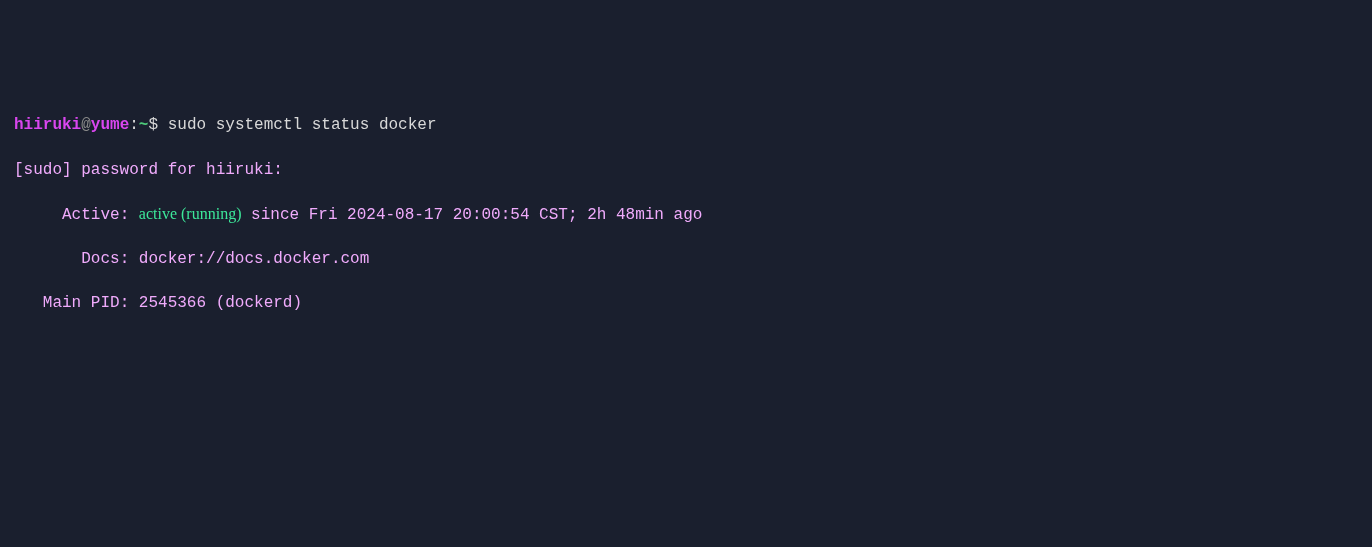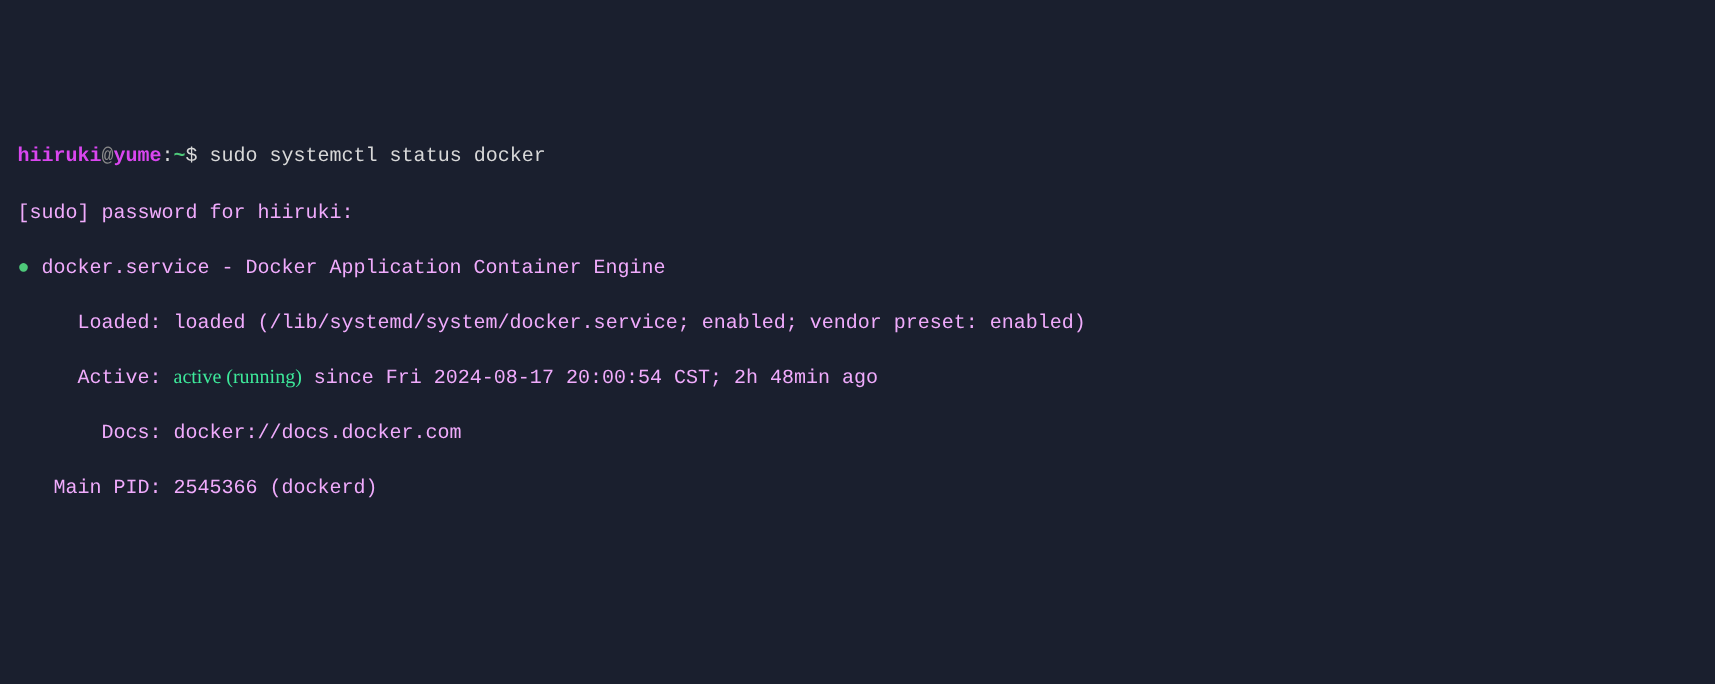--- a/index.html
+++ b/index.html
@@ -35,22 +35,20 @@
     .dot-green { color: #4ec97a; }
   </style>
 </head>
 <body>
 
 
 
 <div class="terminal">
 <div class="line"><span class="teal-bold">hiiruki</span><span class="gray">@</span><span class="teal-bold">yume</span><span class="white">:</span><span class="green-bold">~</span><span class="white">$</span> <span class="white">sudo systemctl status docker</span></div>
 <div class="line teal">[sudo] password for hiiruki:</div>
-<div class="line"><span class="dot-green">●</span> <span class="teal">docker.service - Docker Application Container Engine</span></div>
-<div class="line teal">     <span>Loaded:</span> <span>loaded (/lib/systemd/system/docker.service; enabled; vendor preset: enabled)</span></div>
 <div class="line"><span class="teal">     <span>Active:</span></span> <span class="bright-green">active (running)</span><span class="teal"> since Fri 2024-08-17 20:00:54 CST; 2h 48min ago</span></div>
 <div class="line teal">       <span>Docs:</span> <span>docker://docs.docker.com</span></div>
 <div class="line teal">   <span>Main PID:</span> <span>2545366 (dockerd)</span></div>
 
 
 
 
 
 
 

